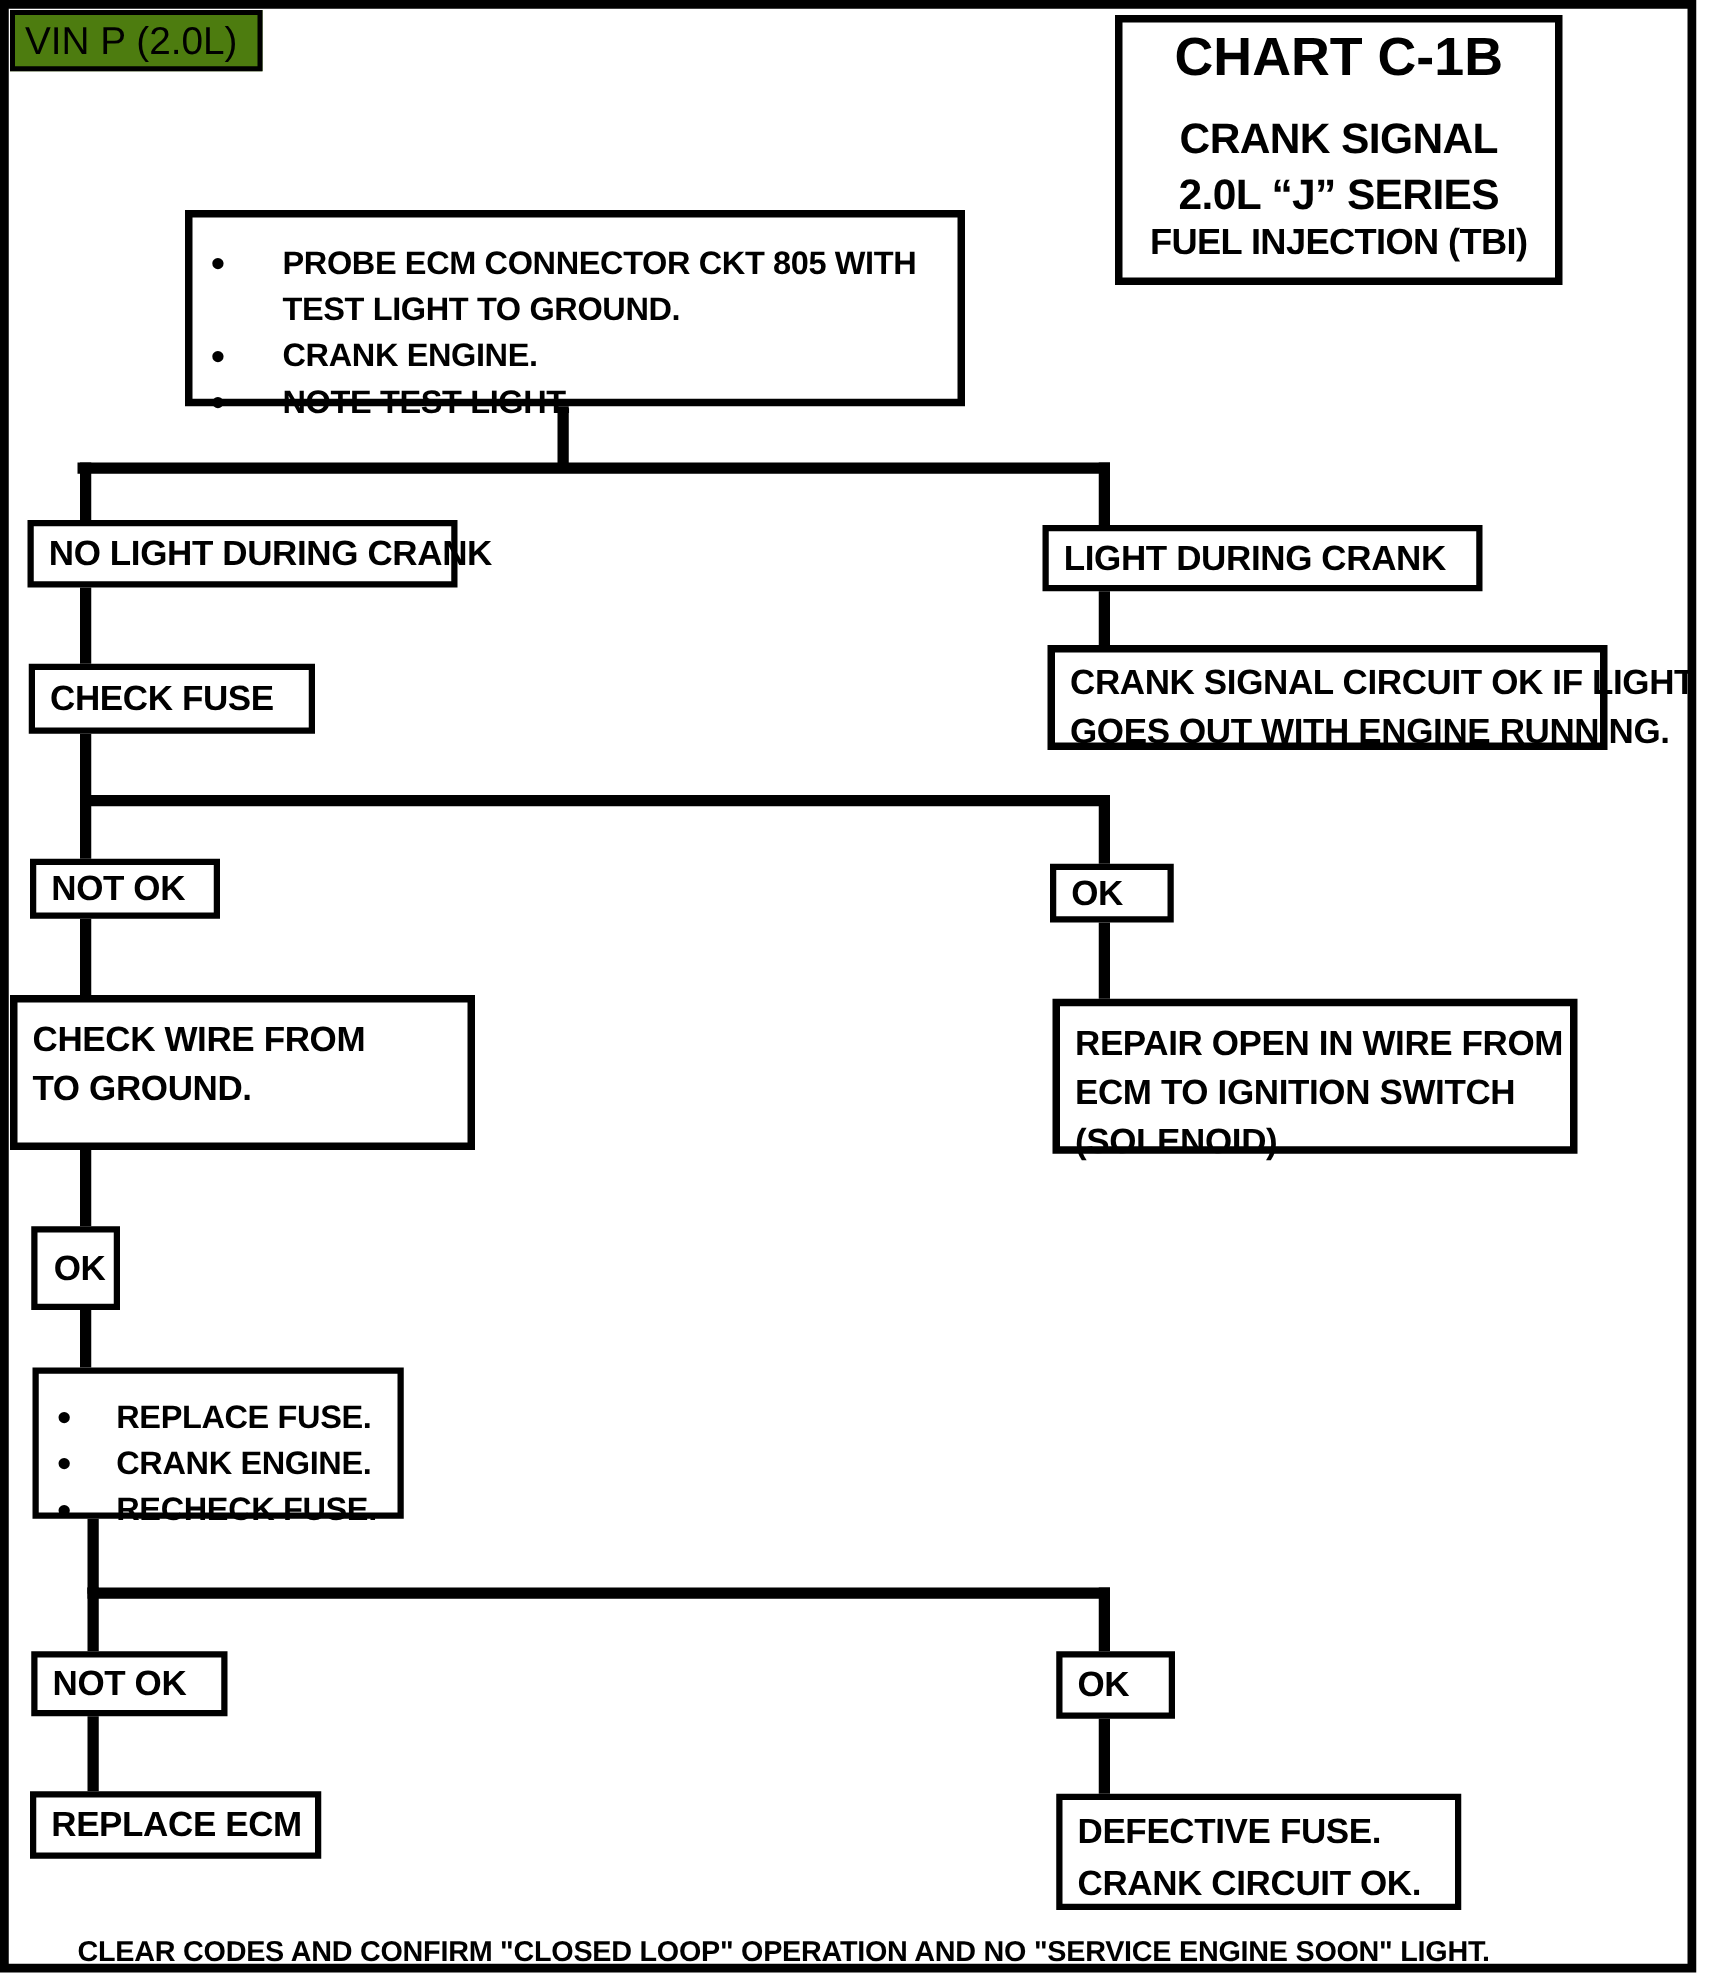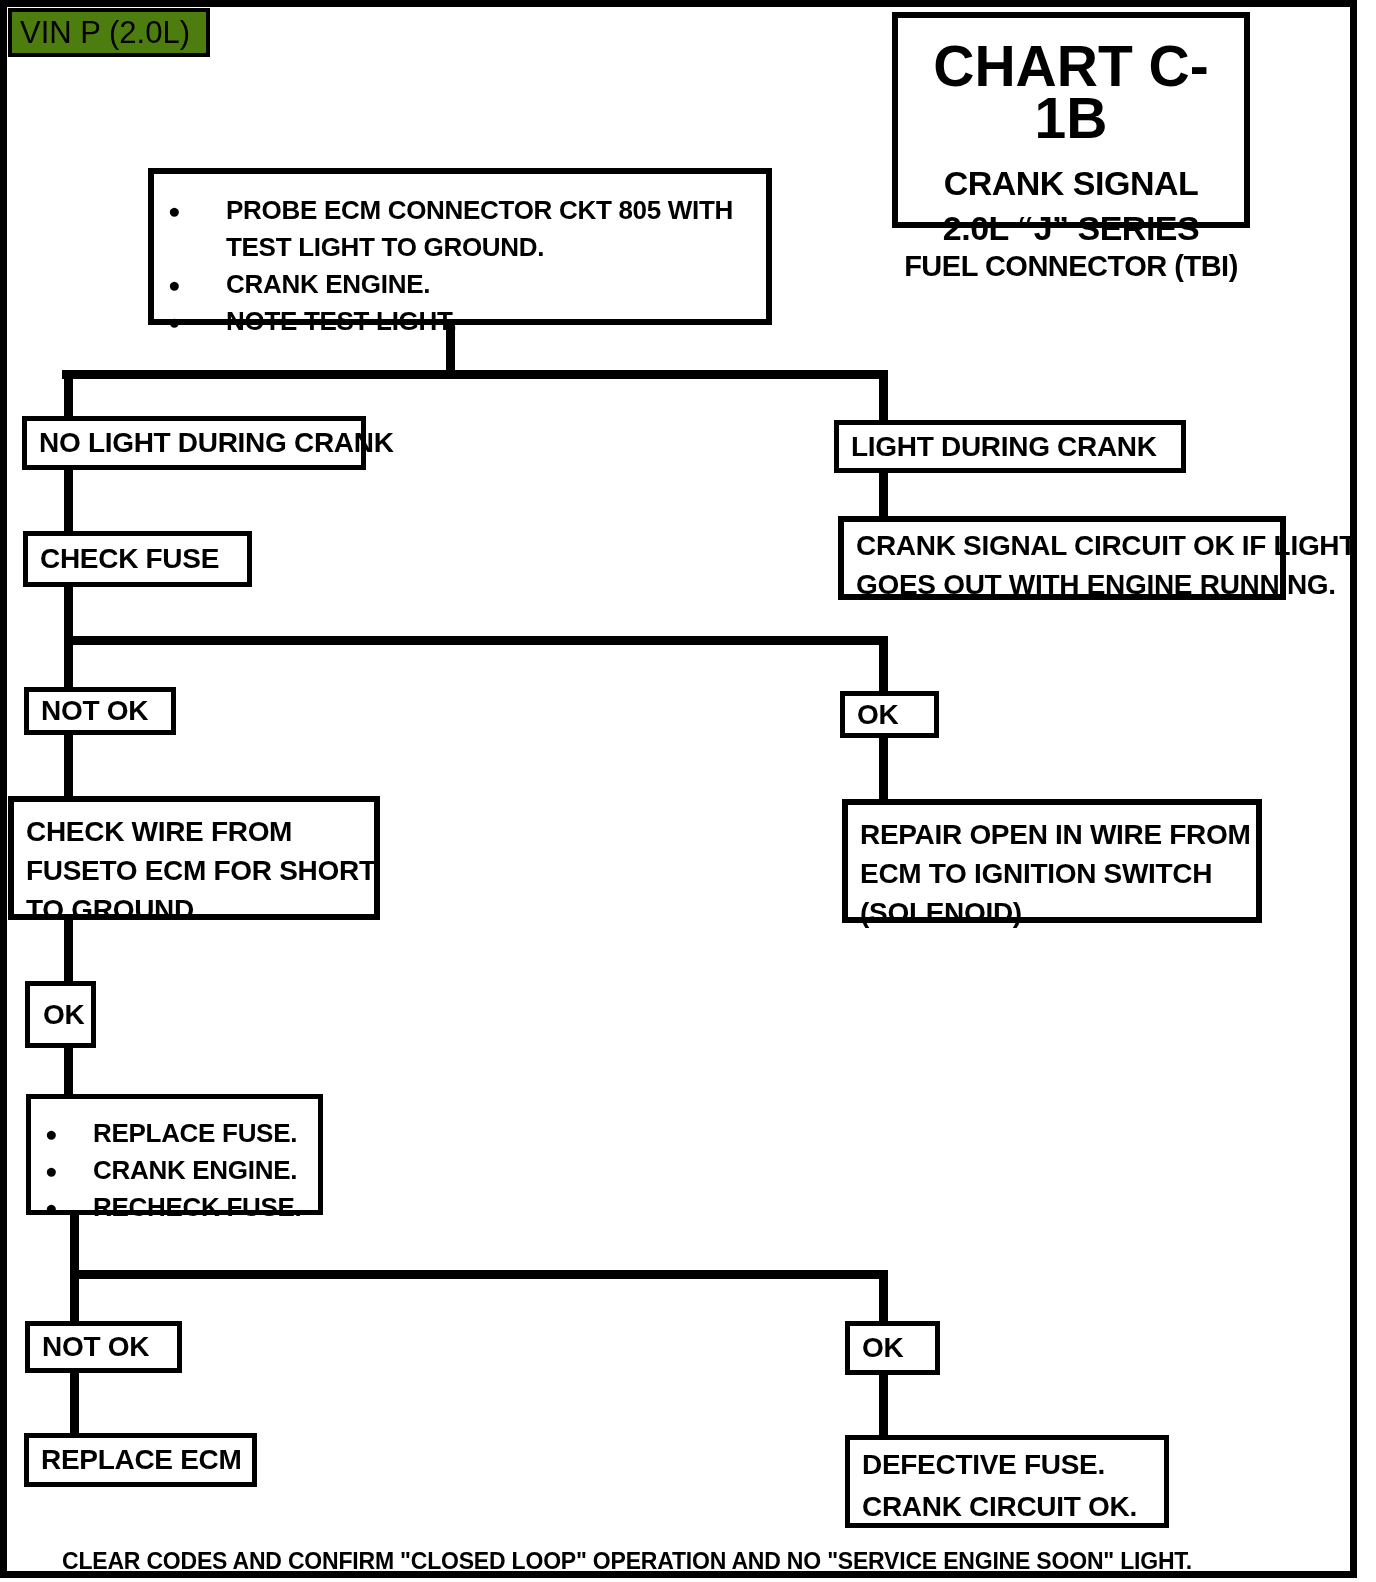--- a/index.html
+++ b/index.html
@@ -35,21 +35,21 @@
     border:4px solid #000;box-sizing:border-box;background:#4d7c0f;
     font-size:31px;font-weight:400;display:flex;align-items:center;
     padding-left:8px;font-family:"Liberation Sans",sans-serif;
   }
   
   .title-box{
     position:absolute;left:892px;top:12px;width:358px;height:216px;
     border:6px solid #000;box-sizing:border-box;background:#fff;
     text-align:center;font-weight:700;
   }
-  .title-l1{font-size:57px;line-height:52px;margin-top:22px;letter-spacing:0;}
+  .title-l1{font-size:43px;line-height:52px;margin-top:2px;letter-spacing:0;}
   .title-l2{font-size:34px;line-height:46px;letter-spacing:-0.5px;margin-top:16px;}
   .title-l3{font-size:34px;line-height:44px;letter-spacing:-0.5px;}
   .title-l4{font-size:29px;line-height:32px;letter-spacing:-0.5px;}
   .footer{
     position:absolute;left:62px;top:1548px;font-size:23px;font-weight:700;
     letter-spacing:-0.2px;white-space:nowrap;
   }
 </style>
 </head>
 <body>
@@ -57,21 +57,21 @@
 <div class="frame"></div>
 
 <div class="vin">
   <span class="lbl">VIN P (2.0L)</span>
 </div>
 
 <div class="title-box">
   <div class="title-l1">CHART C-1B</div>
   <div class="title-l2">CRANK SIGNAL</div>
   <div class="title-l3">2.0L “J” SERIES</div>
-  <div class="title-l4">FUEL CONNECTOR (TBI)</div>
+  <div class="title-l4">FUEL INJECTION (TBI)</div>
 </div>
 
 <div class="line" style="left:446px;top:322px;width:9px;height:56px;"></div>
 <div class="line" style="left:62px;top:370px;width:826px;height:9px;"></div>
 <div class="line" style="left:64px;top:370px;width:9px;height:50px;"></div>
 <div class="line" style="left:879px;top:370px;width:9px;height:54px;"></div>
 <div class="line" style="left:64px;top:468px;width:9px;height:68px;"></div>
 <div class="line" style="left:879px;top:471px;width:9px;height:50px;"></div>
 <div class="line" style="left:64px;top:585px;width:9px;height:58px;"></div>
 <div class="line" style="left:64px;top:636px;width:824px;height:9px;"></div>
@@ -121,21 +121,20 @@
 
 <div class="node decision" style="left:24px;top:687px;width:152px;height:48px;">
   <span class="lbl">NOT OK</span>
 </div>
 <div class="node decision" style="left:840px;top:691px;width:99px;height:47px;">
   <span class="lbl">OK</span>
 </div>
 
 <div class="node thick multi" style="left:8px;top:796px;width:372px;height:124px;padding-top:10px;">
   <div class="lbl">CHECK WIRE FROM</div>
-  <div class="lbl">FUSETO ECM FOR SHORT</div>
   <div class="lbl">TO GROUND.</div>
 </div>
 <div class="node thick multi" style="left:842px;top:799px;width:420px;height:124px;padding-top:10px;">
   <div class="lbl">REPAIR OPEN IN WIRE FROM</div>
   <div class="lbl">ECM TO IGNITION SWITCH</div>
   <div class="lbl">(SOLENOID).</div>
 </div>
 
 <div class="node decision" style="left:25px;top:981px;width:71px;height:67px;padding-left:13px;">
   <span class="lbl">OK</span>

